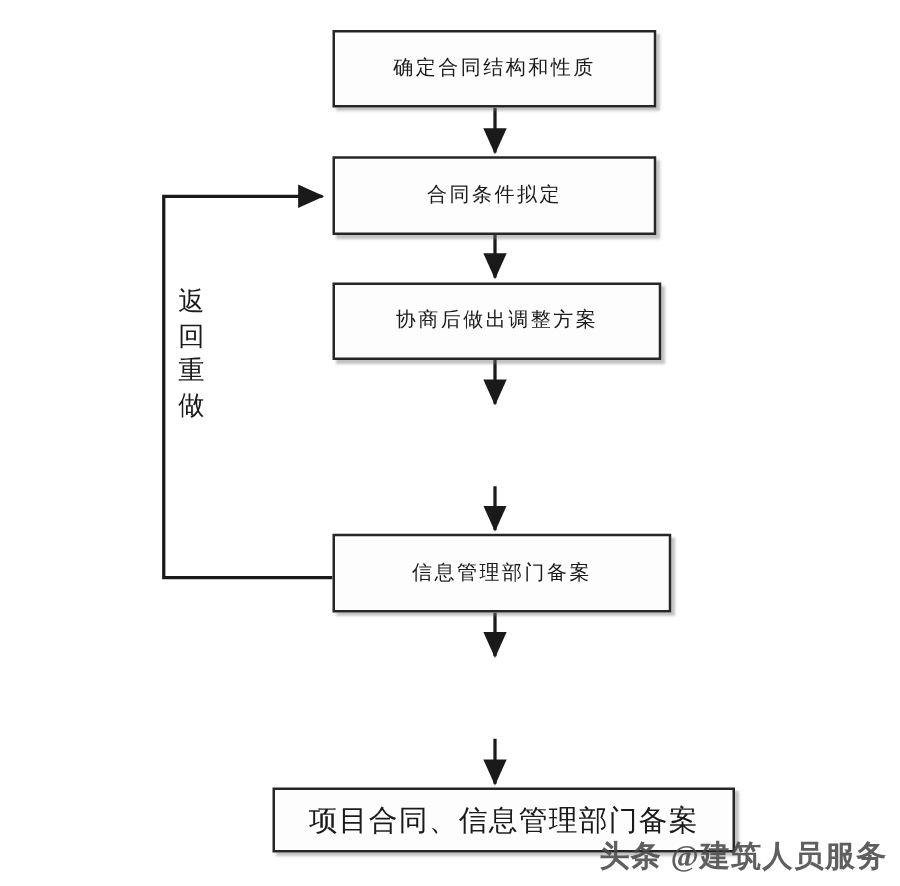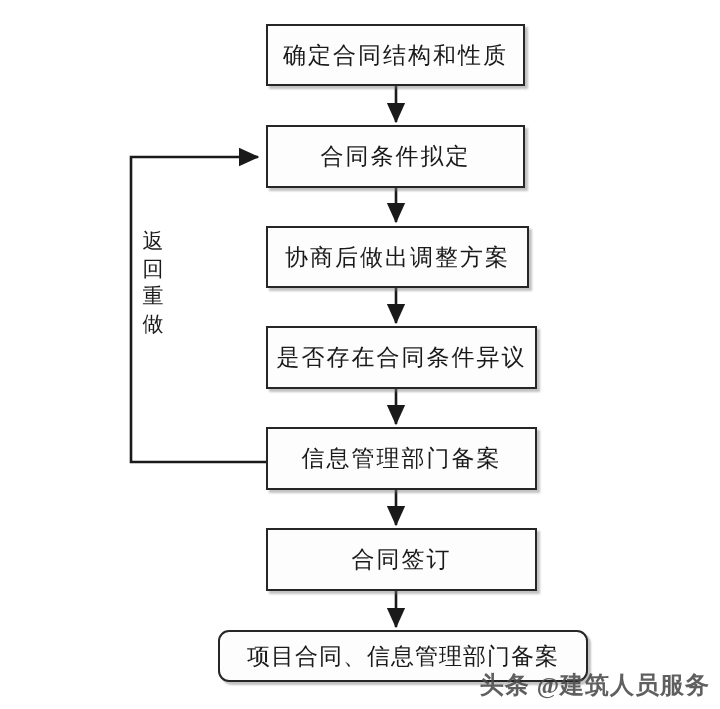--- a/index.html
+++ b/index.html
@@ -21,21 +21,21 @@
     position: absolute;
     box-sizing: border-box;
     background: #fdfdfd;
     border: 2px solid #262626;
     box-shadow: 3px 3px 2px rgba(120,120,120,0.45);
     display: flex;
     align-items: center;
     justify-content: center;
   }
   .node-label {
-    font-size: 23px;
+    font-size: 16px;
     letter-spacing: 2px;
     color: #1a1a1a;
     white-space: nowrap;
     line-height: 1;
   }
   .node.wide .node-label {
     font-size: 23px;
     letter-spacing: 1px;
   }
   svg.wires {
@@ -105,33 +105,27 @@
   </div>
 
   <div class="node" style="left:266px; top:125px; width:259px; height:63px;">
     <span class="node-label">合同条件拟定</span>
   </div>
 
   <div class="node" style="left:266px; top:226px; width:263px; height:62px;">
     <span class="node-label">协商后做出调整方案</span>
   </div>
 
-  <div class="node" style="left:266px; top:326px; width:271px; height:63px;">
-    <span class="node-label">是否存在合同条件异议</span>
-  </div>
 
   <div class="node" style="left:266px; top:427px; width:271px; height:63px;">
     <span class="node-label">信息管理部门备案</span>
   </div>
 
-  <div class="node" style="left:266px; top:528px; width:271px; height:63px;">
-    <span class="node-label">合同签订</span>
-  </div>
 
-  <div class="node wide" style="left:218px; top:630px; width:370px; height:52px;border-radius:11px;">
+  <div class="node wide" style="left:218px; top:630px; width:370px; height:52px;">
     <span class="node-label">项目合同、信息管理部门备案</span>
   </div>
 
   <div class="loop-label">
     <span>返</span>
     <span>回</span>
     <span>重</span>
     <span>做</span>
   </div>
 

